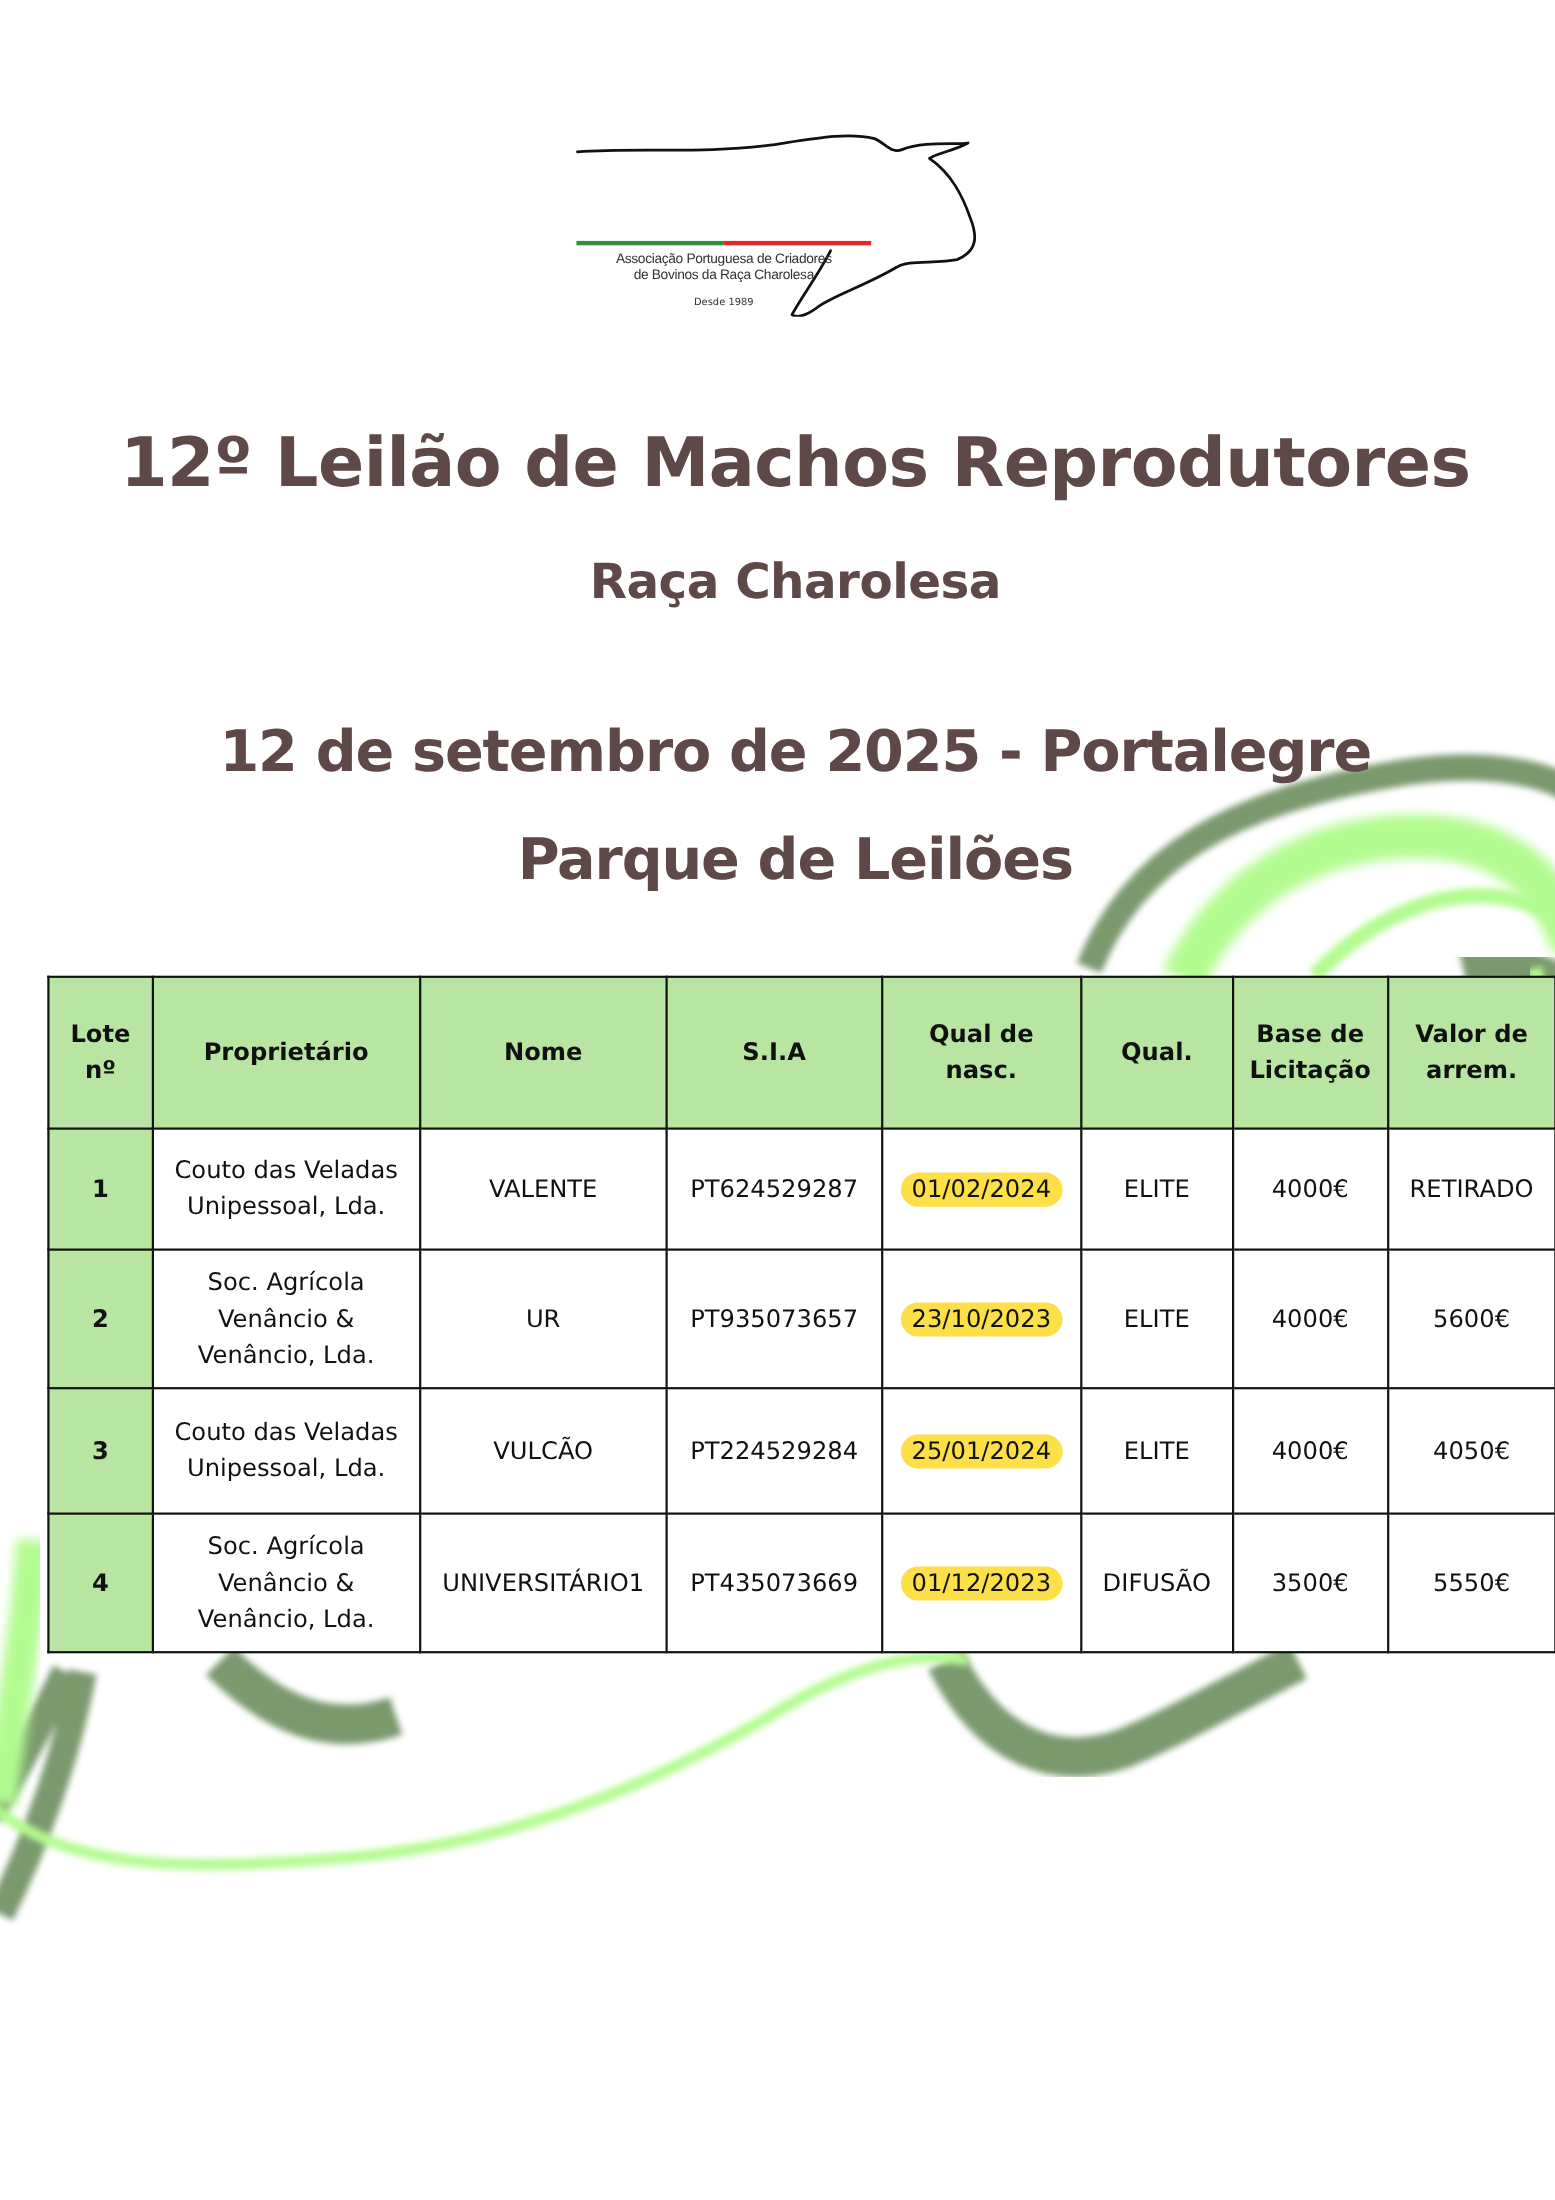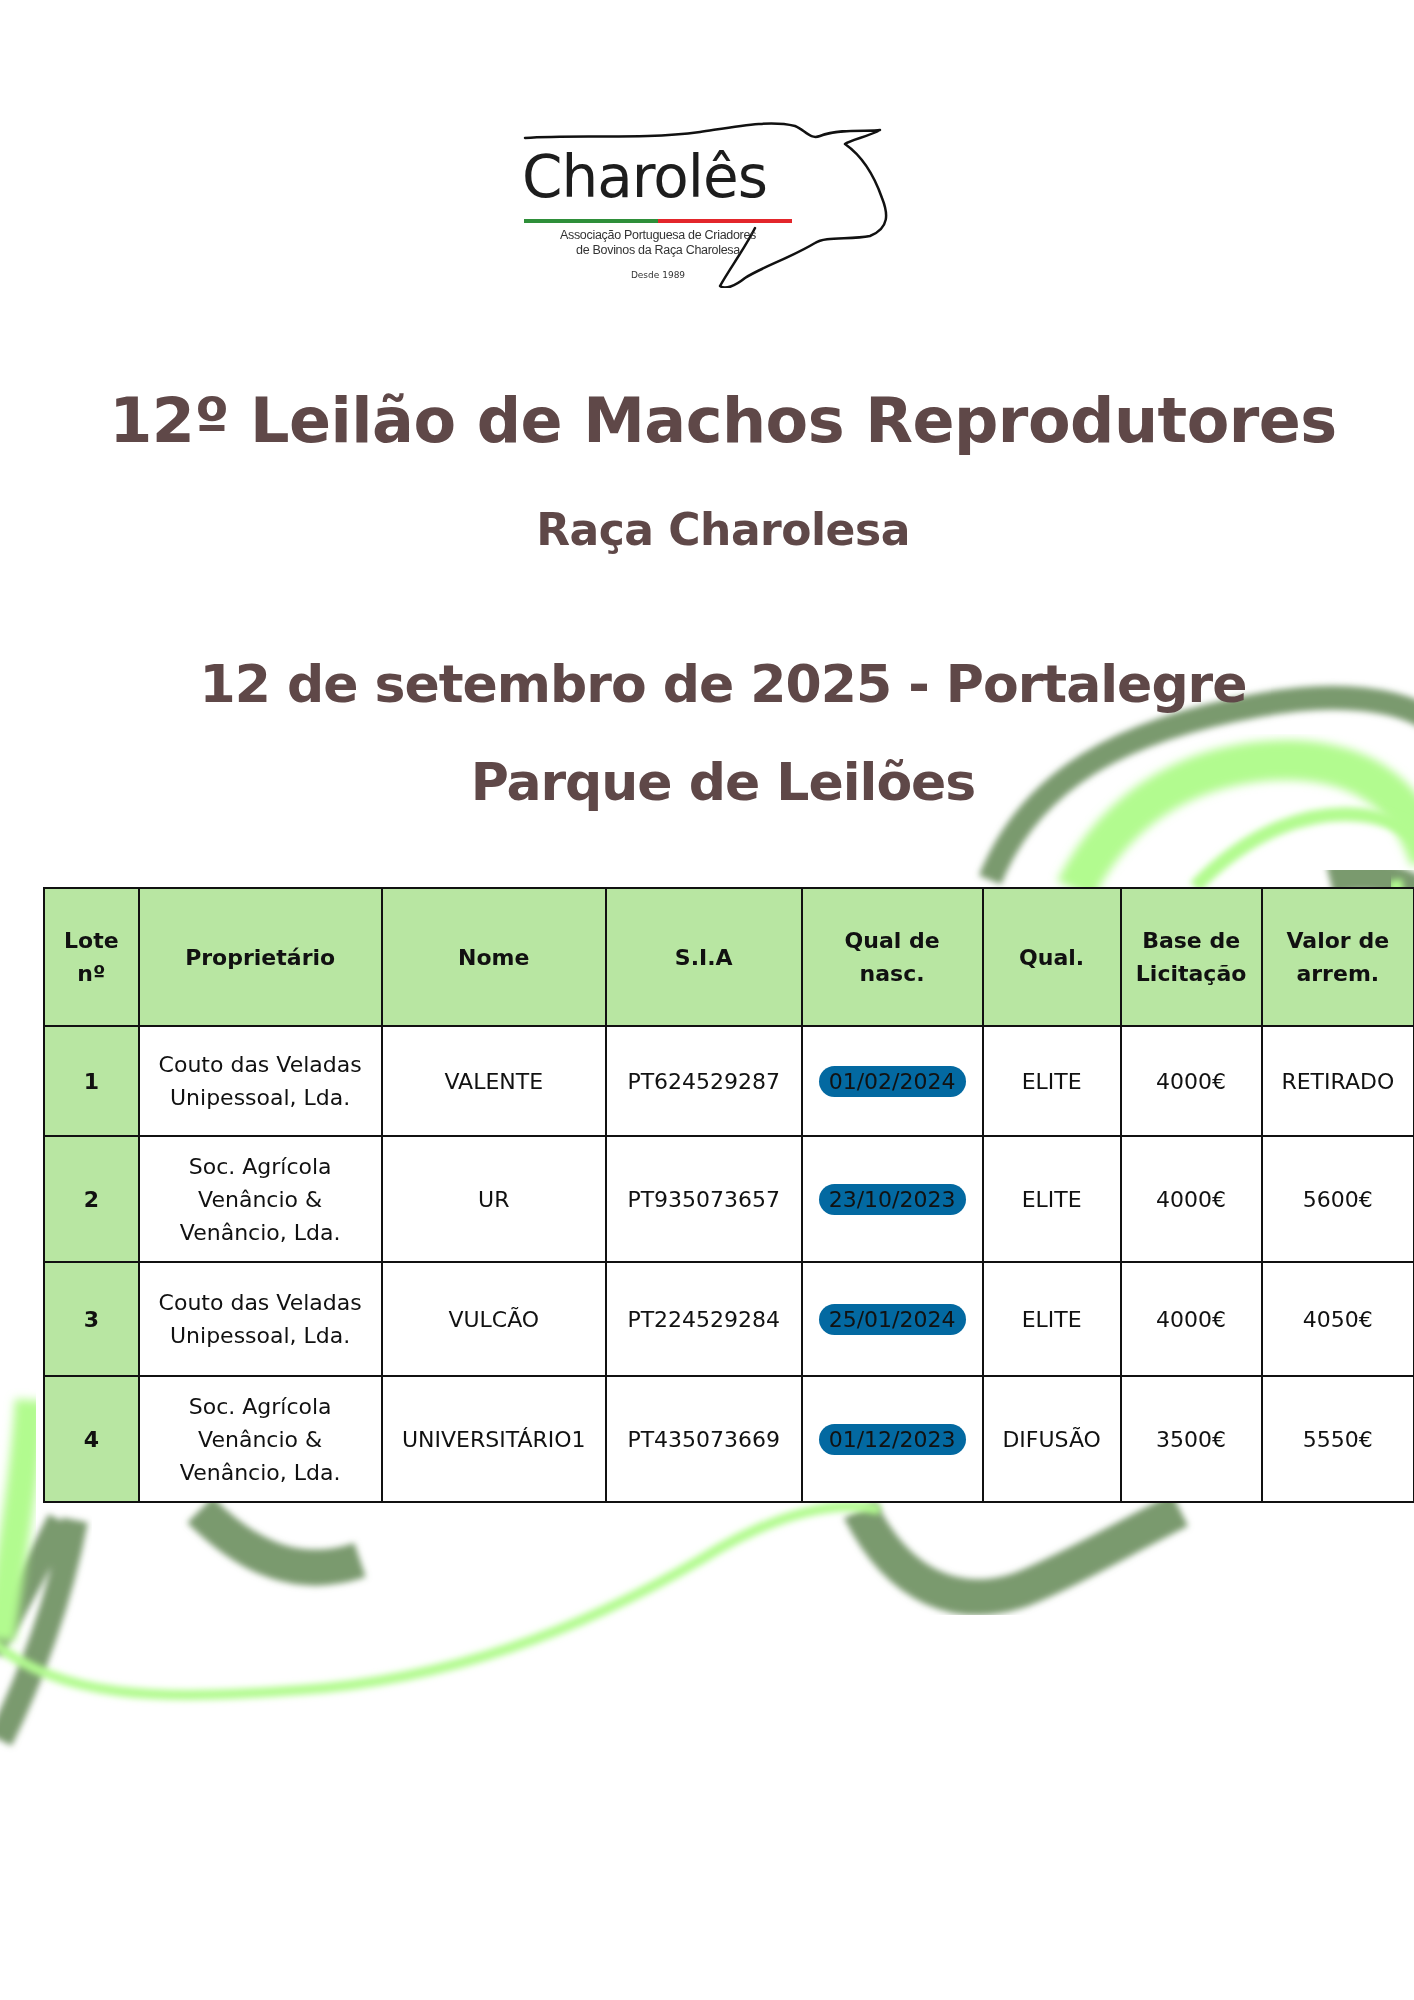--- a/index.html
+++ b/index.html
@@ -118,21 +118,21 @@
     table.auction td.lot {
       background: #b8e6a2;
       font-weight: bold;
     }
     tr.r1 td { height: 108px; }
     tr.r2 td { height: 124px; }
     tr.r3 td { height: 112px; }
     tr.r4 td { height: 124px; }
     .date-pill {
       display: inline-block;
-      background: #0369a1;
+      background: #fde047;
       border-radius: 16px;
       padding: 0 10px;
       line-height: 31px;
     }
   </style>
 </head>
 <body>
 
 <svg class="bg-swooshes" viewBox="0 0 1414 2000" xmlns="http://www.w3.org/2000/svg">
   <defs>
@@ -160,21 +160,20 @@
 
   <path d="M30 1400 C25 1480 10 1560 0 1640" fill="none" stroke="#b2fb8f" stroke-width="30" filter="url(#blur6)"></path>
 
   <path d="M-10 1640 C60 1700 160 1700 300 1690 C450 1680 580 1630 700 1560 C780 1510 840 1500 880 1510" fill="none" stroke="#b2fb8f" stroke-width="10" filter="url(#blur4)"></path>
 </svg>
 
 <div class="logo">
   <svg width="380" height="170" viewBox="0 0 380 170">
     <path d="M5 20 C60 16 120 22 180 14 C220 8 250 2 275 8 C285 12 290 22 300 18 C320 10 350 14 360 12 C350 18 330 22 325 26 C345 40 355 60 362 80 C368 95 370 110 350 118 C330 122 305 118 295 125 C270 140 240 150 225 160 C215 168 205 172 200 168 C210 150 225 130 235 110" fill="none" stroke="#111" stroke-width="2.5" stroke-linejoin="round" stroke-linecap="round"></path>
   </svg>
-  <div class="logo-word">Charolês</div>
   <div class="logo-flag">
       <span class="g"></span>
       <span class="r"></span>
     </div>
   <div class="logo-sub">
     <div>Associação Portuguesa de Criadores</div>
     <div>de Bovinos da Raça Charolesa</div>
   </div>
   <div class="logo-since">Desde 1989</div>
 </div>

